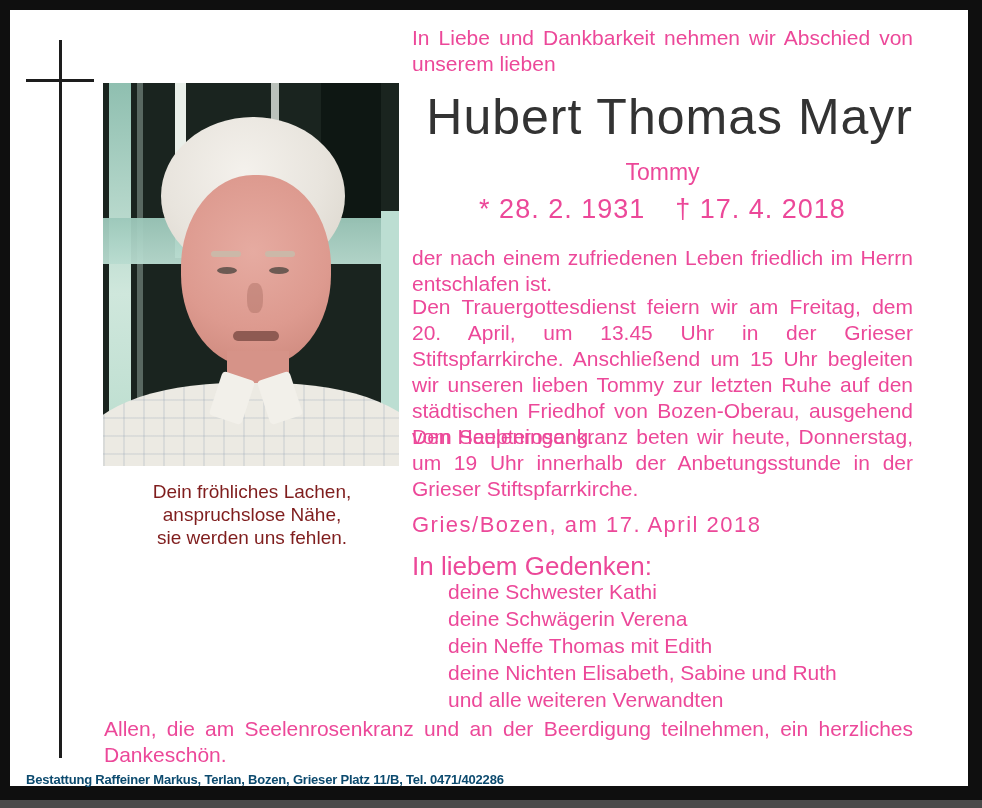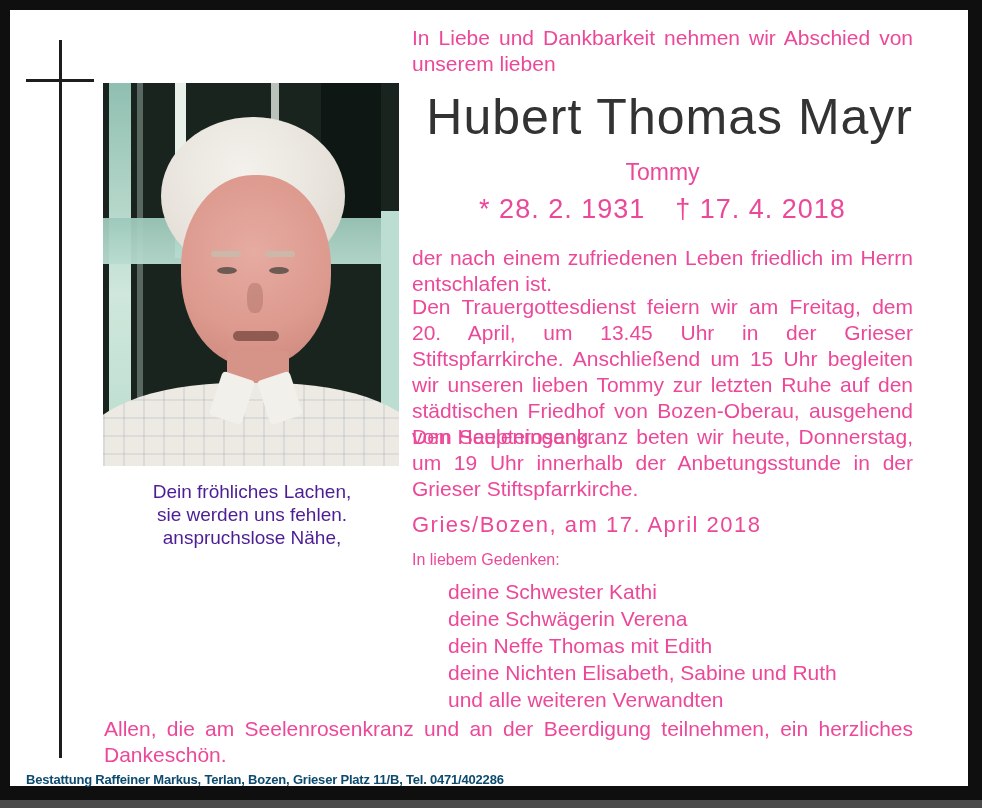--- a/index.html
+++ b/index.html
@@ -42,35 +42,35 @@
                 repeating-linear-gradient(90deg, rgba(120,140,165,.16) 0 2px, transparent 2px 20px),
                 repeating-linear-gradient(0deg, rgba(120,140,165,.14) 0 2px, transparent 2px 18px),
                 #eceae3; }
   .ph-collar-l { position:absolute; left:112px; top:292px; width:34px; height:46px; background:#f2f0ea;
                  transform:rotate(18deg); border-radius:4px; }
   .ph-collar-r { position:absolute; left:160px; top:292px; width:34px; height:46px; background:#f2f0ea;
                  transform:rotate(-18deg); border-radius:4px; }
 
   
   .caption { position:absolute; left:78px; top:470px; width:328px; text-align:center;
-             font-size:19px; line-height:23px; font-weight:300; color:#4c1d95; }
+             font-size:19px; line-height:23px; font-weight:300; color:#7f1d1d; }
 
   
   .blk { position:absolute; color:#ec4899; font-weight:300; }
   .col { left:402px; width:501px; }
   .intro    { top:15px;  font-size:21px; line-height:26px; text-align:justify; }
   .name     { top:79px;  font-size:50px; line-height:56px; text-align:right; color:#333; letter-spacing:1px; }
   .nickname { top:149px; font-size:23px; text-align:center; }
   .dates    { top:184px; font-size:27px; text-align:center; letter-spacing:1px; }
   .dates .gap { display:inline-block; width:30px; }
   .passing  { top:228px; font-size:21px; line-height:26px; text-align:justify;margin-top:7px; }
   .service  { top:284px; font-size:21px; line-height:26px; text-align:justify; }
   .rosary   { top:414px; font-size:21px; line-height:26px; text-align:justify; }
   .dateline { top:502px; font-size:22px; letter-spacing:1.5px; }
-  .memoriam { top:541px; font-size:16px; }
+  .memoriam { top:541px; font-size:26px; }
   .mourners { top:568px; font-size:21px; line-height:27px;margin-left:36px; }
   .thanks   { left:94px; top:706px; width:809px; font-size:21px; line-height:26px; text-align:justify; }
   .funeral  { left:16px; top:762px; width:700px; font-size:13px; font-weight:bold;
               letter-spacing:-0.2px; color:#0c4a6e; }
 </style>
 </head>
 <body>
 
 <div class="frame">
   <div class="page">
@@ -95,22 +95,22 @@
       <div class="ph-nose"></div>
       <div class="ph-mouth"></div>
       <div class="ph-neck"></div>
       <div class="ph-shirt"></div>
       <div class="ph-collar-l"></div>
       <div class="ph-collar-r"></div>
     </div>
 
     <div class="caption">
       <div>Dein fröhliches Lachen,</div>
+      <div>anspruchslose Nähe,</div>
       <div>sie werden uns fehlen.</div>
-      <div>anspruchslose Nähe,</div>
     </div>
 
     <div class="blk col intro">In Liebe und Dankbarkeit nehmen wir Abschied von unserem lieben</div>
 
     <div class="blk col name">Hubert Thomas Mayr</div>
 
     <div class="blk col nickname">Tommy</div>
 
     <div class="blk col dates">
       <span>* 28. 2. 1931</span><span class="gap"></span><span>† 17. 4. 2018</span>

